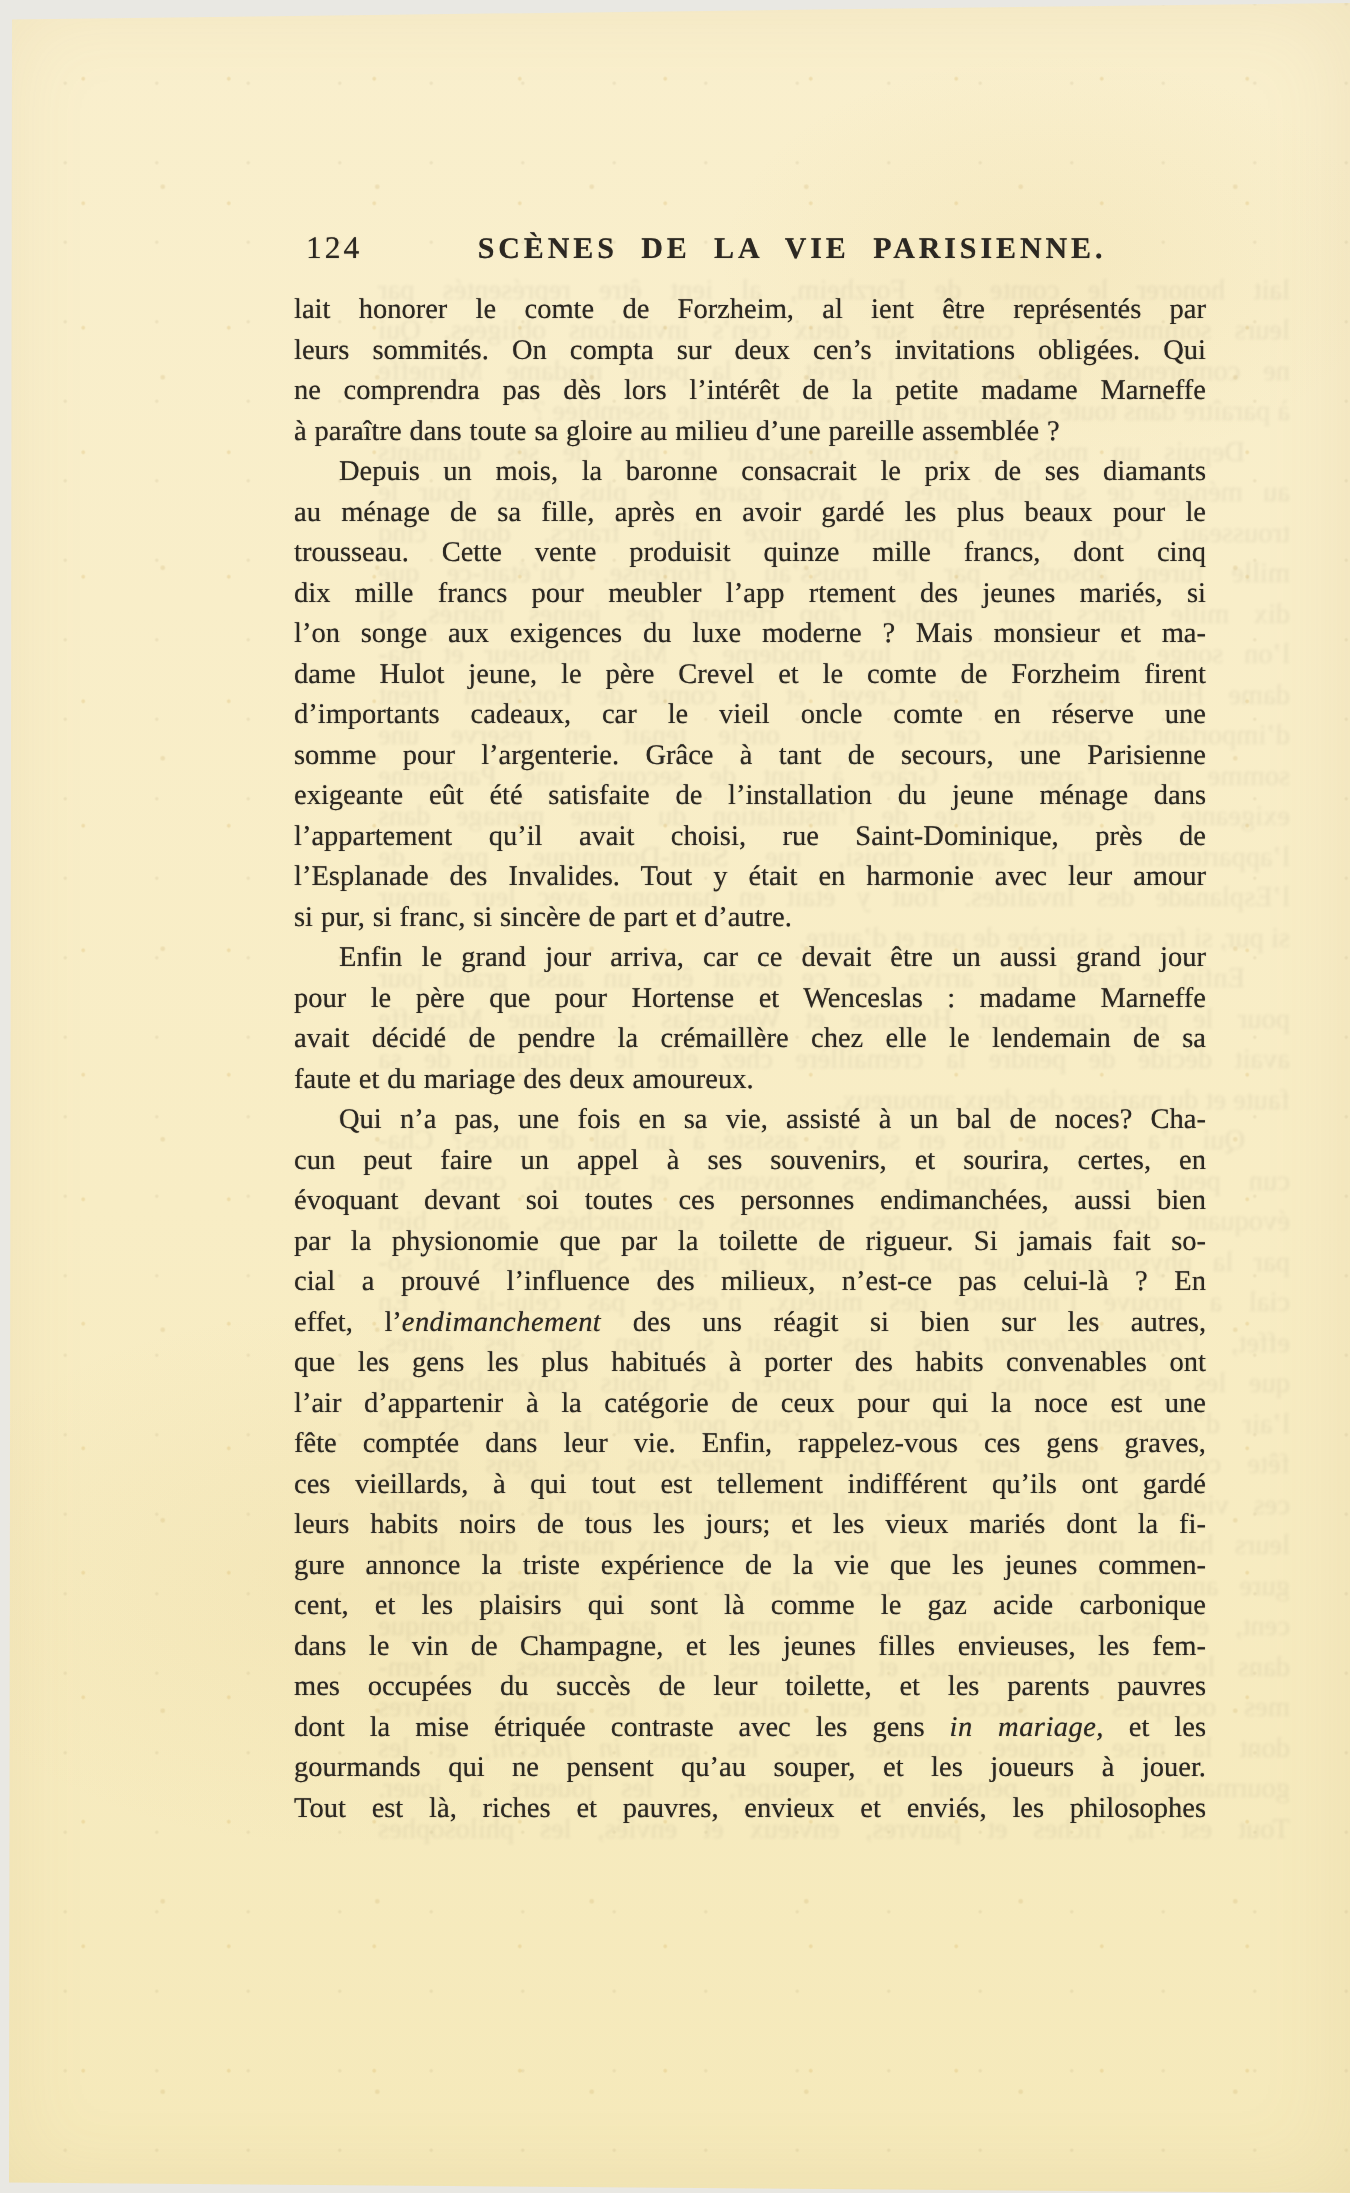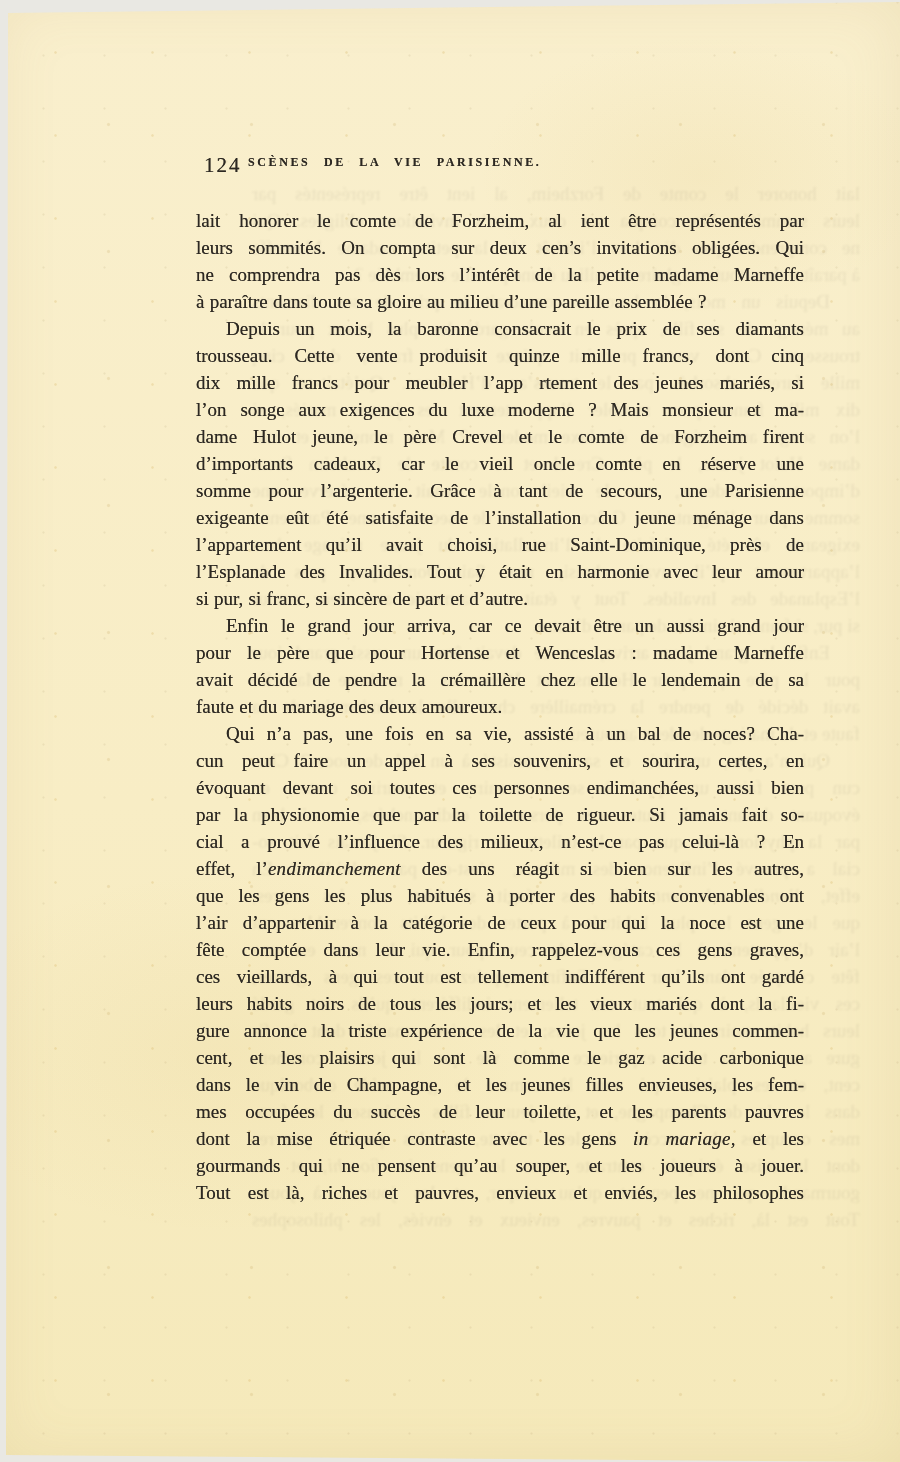--- a/index.html
+++ b/index.html
@@ -43,33 +43,32 @@
   
   .header{
     position:absolute;left:196px;top:153px;width:612px;height:28px;
   }
   .pagenum{
     position:absolute;left:8px;top:0;
     font-size:21px;letter-spacing:2px;
     text-shadow:0 0 .6px rgba(44,40,34,.75);
   }
   .head{
-    display:block;margin-left:52px;
-    font-size:12px;font-weight:700;
+    display:block;text-align:center;margin-left:52px;
+    font-size:20px;font-weight:700;
     letter-spacing:2.6px;word-spacing:8px;
     padding-top:2px;
     text-shadow:0 0 .5px rgba(44,40,34,.6);
   }
   
   .pagebody{
     position:absolute;left:196px;top:193px;width:608px;
     font-size:19px;line-height:var(--lh);
     text-shadow:0 0 .6px rgba(44,40,34,.7);
     word-spacing:.5px;
-    margin-top:14px;
   }
   .line{
     text-align:justify;
     text-align-last:justify;
     height:var(--lh);
     white-space:nowrap;
   }
   .line.endline{text-align-last:left;}
   .line.indent{text-indent:30px;}
   .line i{font-style:italic;letter-spacing:.3px;}
@@ -137,20 +136,21 @@
       <span class="pagenum">124</span>
       <span class="head">SCÈNES DE LA VIE PARISIENNE.</span>
     </div>
 
     <div class="pagebody">
         <div class="line"><span>lait honorer le comte de Forzheim, al ient être représentés par</span></div>
         <div class="line"><span>leurs sommités. On compta sur deux cen’s invitations obligées. Qui</span></div>
         <div class="line"><span>ne comprendra pas dès lors l’intérêt de la petite madame Marneffe</span></div>
         <div class="line endline"><span>à paraître dans toute sa gloire au milieu d’une pareille assemblée ?</span></div>
         <div class="line indent"><span>Depuis un mois, la baronne consacrait le prix de ses diamants</span></div>
+        <div class="line"><span>au ménage de sa fille, après en avoir gardé les plus beaux pour le</span></div>
         <div class="line"><span>trousseau. Cette vente produisit quinze mille francs, dont cinq</span></div>
         <div class="line"><span>dix mille francs pour meubler l’app rtement des jeunes mariés, si</span></div>
         <div class="line"><span>l’on songe aux exigences du luxe moderne ? Mais monsieur et ma-</span></div>
         <div class="line"><span>dame Hulot jeune, le père Crevel et le comte de Forzheim firent</span></div>
         <div class="line"><span>d’importants cadeaux, car le vieil oncle comte en réserve une</span></div>
         <div class="line"><span>somme pour l’argenterie. Grâce à tant de secours, une Parisienne</span></div>
         <div class="line"><span>exigeante eût été satisfaite de l’installation du jeune ménage dans</span></div>
         <div class="line"><span>l’appartement qu’il avait choisi, rue Saint-Dominique, près de</span></div>
         <div class="line"><span>l’Esplanade des Invalides. Tout y était en harmonie avec leur amour</span></div>
         <div class="line endline"><span>si pur, si franc, si sincère de part et d’autre.</span></div>

